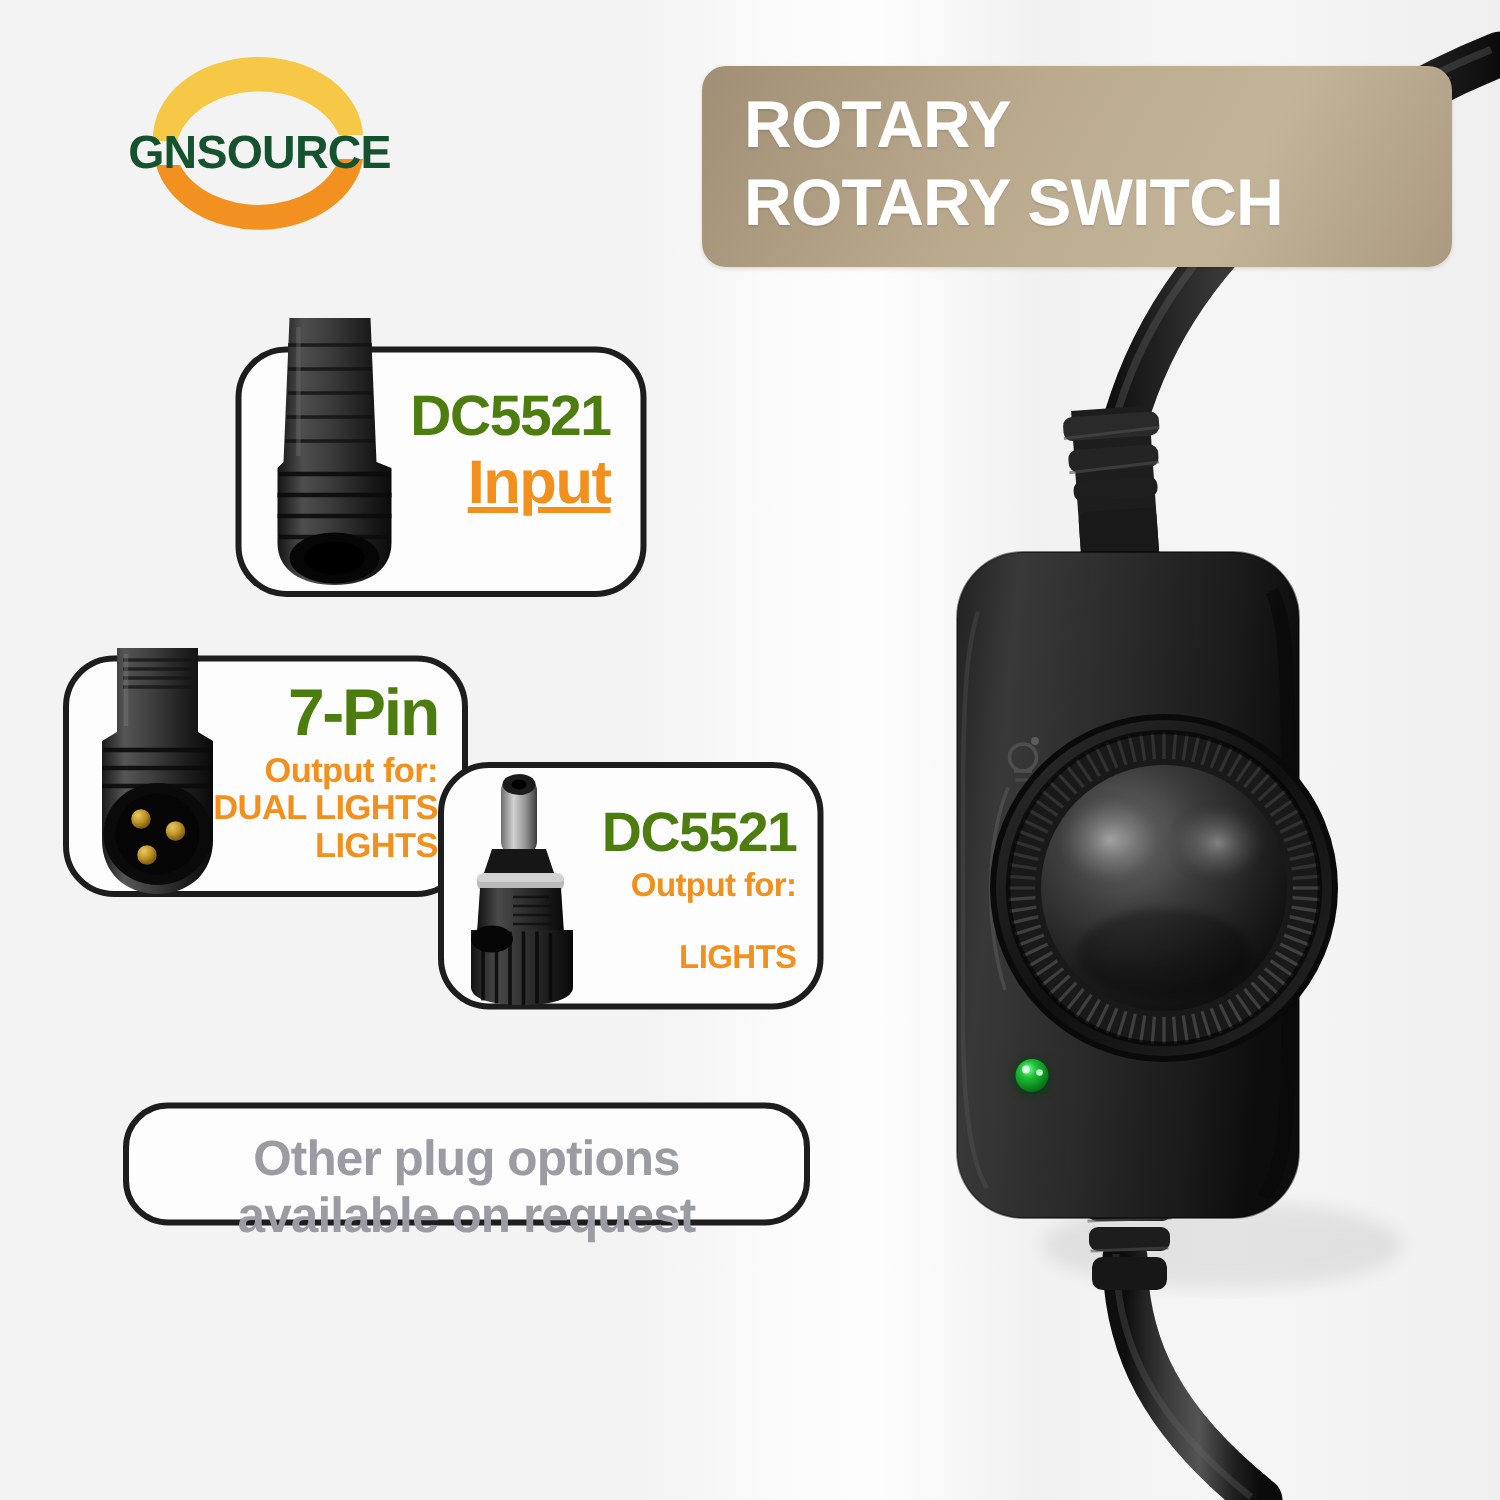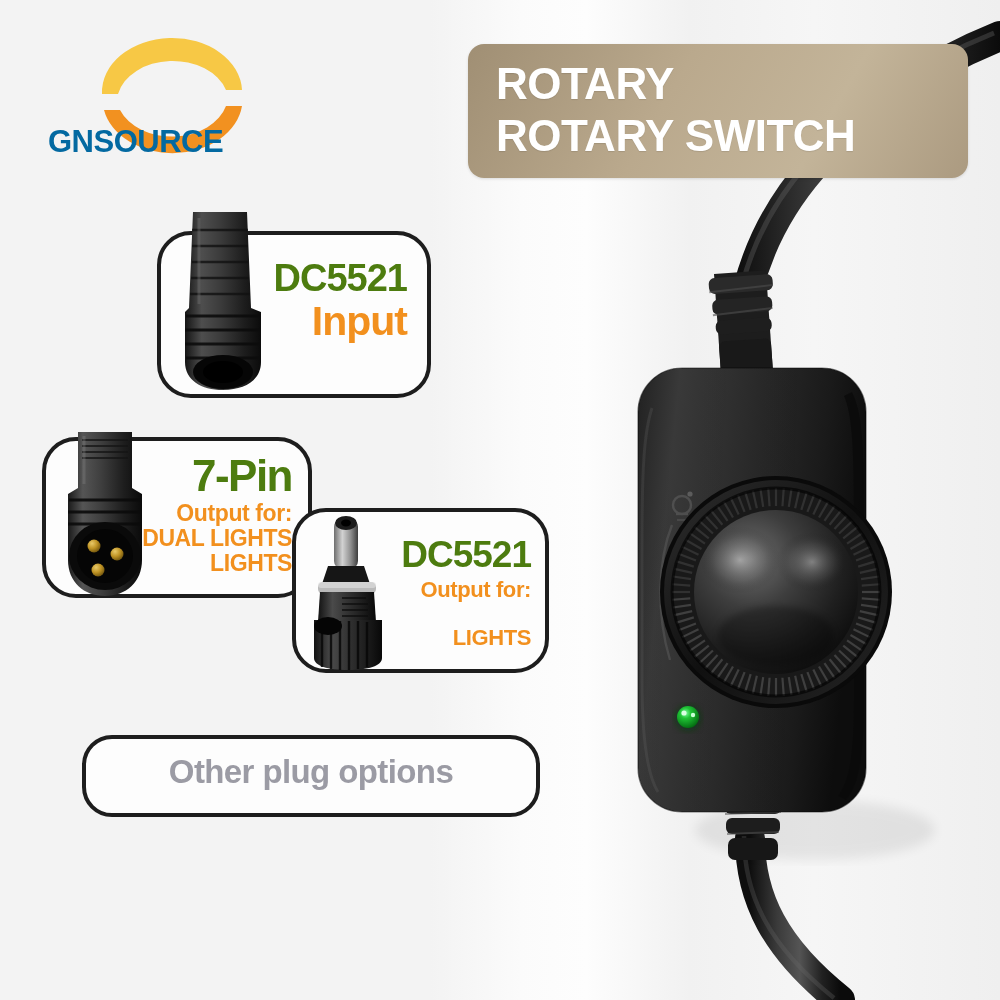--- a/index.html
+++ b/index.html
@@ -18,24 +18,23 @@
   }
   .bg-right {
     position:absolute; top:0; bottom:0; left:690px; right:0;
     background:linear-gradient(90deg,#f1f1f1 0%,#f6f6f6 40%,#efefef 100%);
   }
 
   
   #logo { position:absolute; left:48px; top:32px; width:250px; height:135px; }
   .logo-arc { position:absolute; left:44px; top:0; width:160px; height:135px; }
   .logo-text {
-    position:absolute; left:0; top:52px; width:250px; text-align:left;
-    font-size:31px; font-weight:bold; letter-spacing:-0.5px; color:#0369a1;
+    position:absolute; left:0; top:52px; width:250px; text-align:center;
+    font-size:31px; font-weight:bold; letter-spacing:-0.5px; color:#14532d;
     font-family:"Liberation Sans", sans-serif;
-    margin-top:40px;
   }
 
   
   #title-banner {
     position:absolute; left:468px; top:44px; width:500px; height:134px;
     border-radius:16px;
     background:linear-gradient(135deg,#b9a versus);
     background:linear-gradient(120deg,#a08f74 0%,#baa98d 40%,#c3b499 70%,#ab9a80 100%);
     box-shadow:0 1px 3px rgba(0,0,0,.12);
     padding:14px 0 0 28px;
@@ -55,21 +54,21 @@
   #box-input  { left:157px; top:231px; width:274px; height:167px; z-index:4; }
   #box-3pin   { left:42px;  top:437px; width:270px; height:161px; z-index:3; }
   #box-dc-out { left:292px; top:508px; width:257px; height:165px; z-index:5; }
   #box-other  { left:82px;  top:735px; width:458px; height:82px; border-radius:30px; z-index:4; }
 
   .txt-gray  { color:#4d7c0f; font-weight:bold; }
   .txt-orange{ color:#f2901e; font-weight:bold; }
 
   
   #box-input .t-model { position:absolute; right:20px; top:22px; font-size:38px; letter-spacing:-1px; }
-  #box-input .t-role  { position:absolute; right:20px; top:63px; font-size:41px; letter-spacing:-1px; }
+  #box-input .t-role  { position:absolute; right:20px; top:63px; font-size:41px; letter-spacing:-1px;text-decoration:underline; }
 
   
   #box-3pin .t-model { position:absolute; right:16px; top:10px; font-size:44px; letter-spacing:-1.5px; }
   #box-3pin .t-role  { position:absolute; right:16px; top:60px; font-size:23px; line-height:25px;
                        text-align:right; letter-spacing:-0.4px; }
 
   
   #box-dc-out .t-model { position:absolute; right:14px; top:22px; font-size:37px; letter-spacing:-1px; }
   #box-dc-out .t-role  { position:absolute; right:14px; top:66px; font-size:22px; line-height:24px;
                          text-align:right; letter-spacing:-0.4px; }
@@ -443,16 +442,17 @@
       <path d="M51,109 L51,158"></path>
         <path d="M60,109 L60,157"></path>
         <path d="M69,110 L69,155"></path>
     </g>
     <ellipse cx="30" cy="114" rx="14" ry="9" fill="#050505"></ellipse>
   </svg>
 
   <div class="callout" id="box-other">
     <div class="t-other">
       <span>Other plug options</span><br>
+      <span>available on request</span>
     </div>
   </div>
 
 </div>
 
 </body></html>

